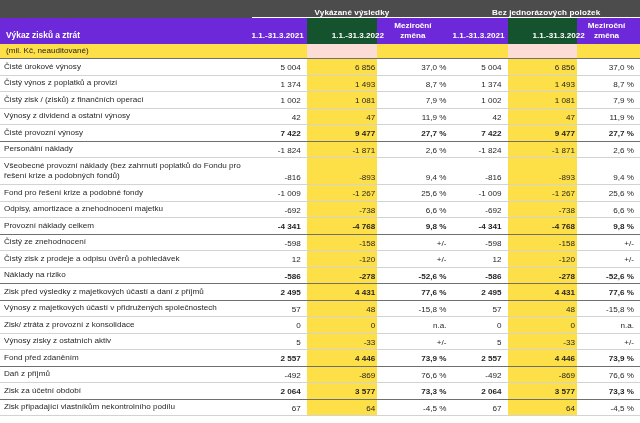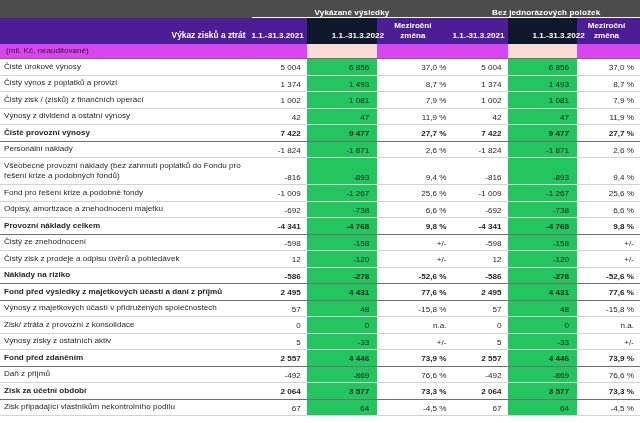--- a/index.html
+++ b/index.html
@@ -37,53 +37,53 @@
   }
   .grp-title{
     font-size:8.1px;
     font-weight:bold;
     text-align:center;
     letter-spacing:.1px;
     padding-bottom:2px;
     border-bottom:1px solid #ffffff;
   }
   .hdr-row2 td{
-    background:#4c1d95;
+    background:#6d28d9;
     color:#ffffff;
     padding:0 6px 4px 0;
     height:22px;
     vertical-align:bottom;
     font-size:8.1px;
     font-weight:bold;
     text-align:right;
     white-space:nowrap;
   }
   .hdr-row2 td.lbl{
-    text-align:right;
+    text-align:left;
     padding-left:6px;
     font-size:8.4px;
   }
   .hdr-row2 td.red{
-    background:#0f172a;
+    background:#14532d;
     text-align:right;
     padding-right:5px;
     padding-left:25px;
   }
   .hdr-row2 td.two{
     text-align:center;
     padding-right:4px;
     line-height:9.5px;
   }
   .hdr-row2 td.two span{display:block;}
 
   
   .subcap td{
     padding:2px 0 3px 6px;
     font-size:8.1px;
-    background:#d946ef;
+    background:#fde047;
     border-bottom:1px solid #6f6f6f;
   }
   .subcap td.pinkcell{background:#fbdcd6;border-bottom:1px solid #6f6f6f;}
 
   
   tr.r td{
     padding:2.5px 0 2.5px 0;
     vertical-align:bottom;
     border-bottom:1px solid #d3d3d3;
     white-space:nowrap;
@@ -92,24 +92,24 @@
     text-align:left;
     padding-left:4px;
     padding-right:4px;
     line-height:10.5px;
     white-space:normal;
   }
   tr.r td.num{
     text-align:right;
     padding-right:6px;
   }
-  tr.r td.pink{background:#22c55e;padding-right:8px;}
+  tr.r td.pink{background:#fde047;padding-right:2px;}
 
   tr.r.bold td{font-weight:bold;border-bottom:1px solid #6f6f6f;border-top:1px solid #6f6f6f;}
-  tr.r.bold td.lbl{font-weight:bold;}
+  tr.r.bold td.lbl{font-weight:normal;}
 </style>
 </head>
 <body>
 
 <div class="wrap">
   <table class="fin">
     <colgroup>
       <col class="c-label">
         <col class="c-n1">
         <col class="c-n2">
@@ -261,21 +261,21 @@
         <tr class="r bold">
           <td class="lbl">Náklady na riziko</td>
           <td class="num">-586</td>
           <td class="num pink">-278</td>
           <td class="num">-52,6 %</td>
           <td class="num">-586</td>
           <td class="num pink">-278</td>
           <td class="num">-52,6 %</td>
         </tr>
         <tr class="r bold">
-          <td class="lbl">Fond před výsledky z majetkových účastí a daní z příjmů</td>
+          <td class="lbl">Zisk před výsledky z majetkových účastí a daní z příjmů</td>
           <td class="num">2 495</td>
           <td class="num pink">4 431</td>
           <td class="num">77,6 %</td>
           <td class="num">2 495</td>
           <td class="num pink">4 431</td>
           <td class="num">77,6 %</td>
         </tr>
         <tr class="r">
           <td class="lbl">Výnosy z majetkových účastí v přidružených společnostech</td>
           <td class="num">57</td>

